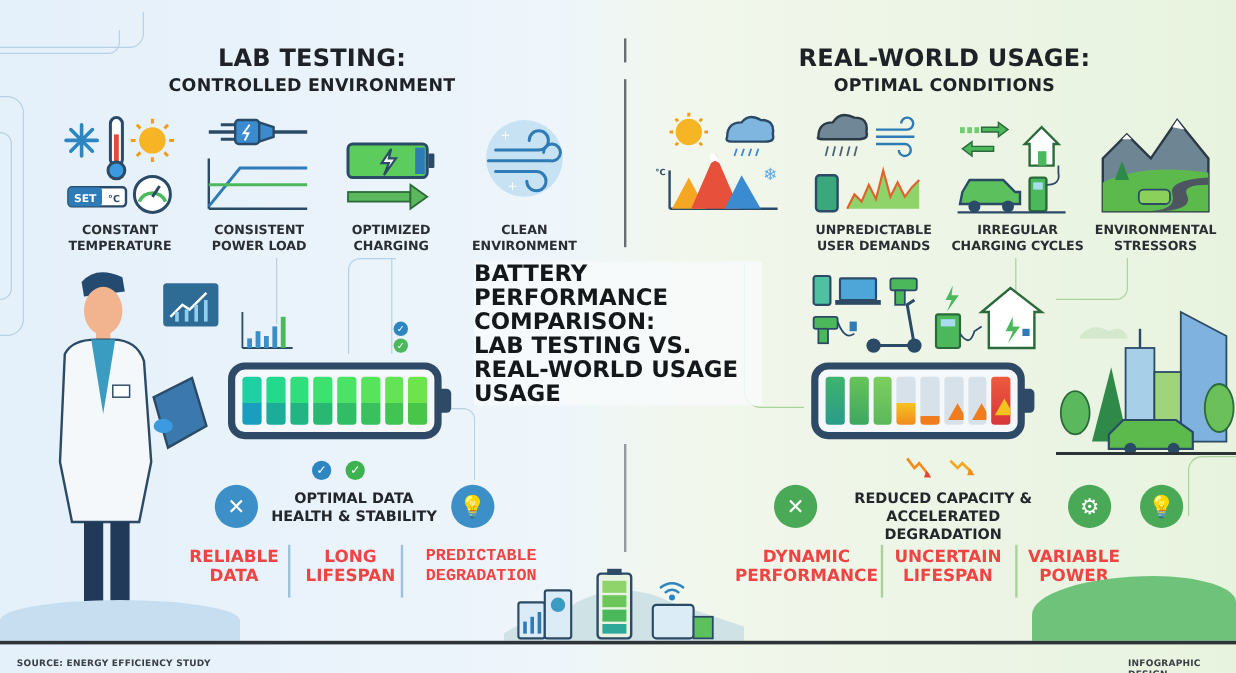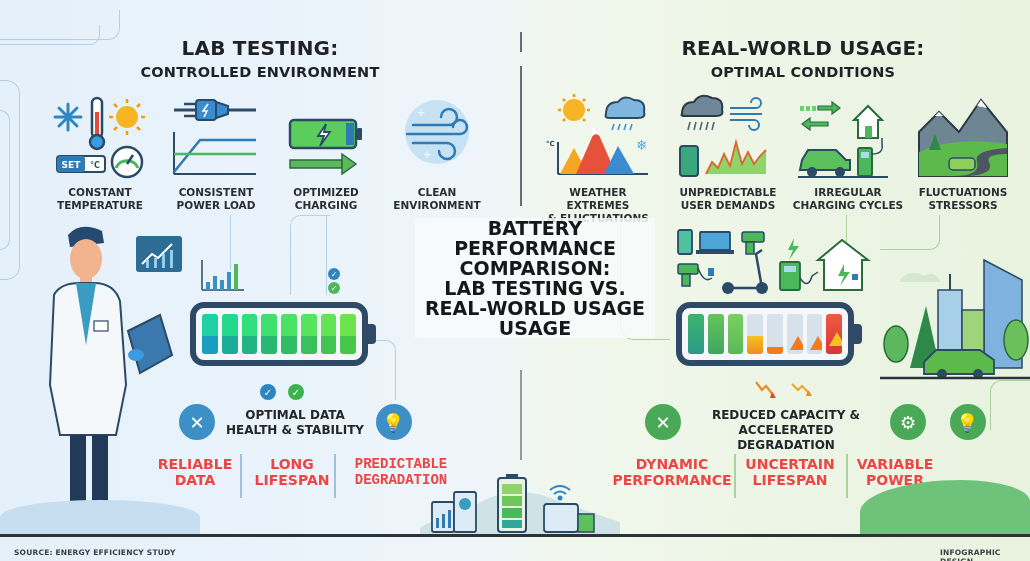--- a/index.html
+++ b/index.html
@@ -9,21 +9,21 @@
     background: linear-gradient(90deg, #e4f0fa 0%, #eef5fb 45%, #f1f7ec 55%, #e8f3df 100%);
     position: relative; color: #1f2328;
   }
   .abs { position: absolute; }
   .heading { text-align: center; font-weight: bold; color: #1e2226; letter-spacing: 0.2px; }
   .h1 { font-size: 20px; margin-top: 10px; }
   .h2 { font-size: 14.5px; margin-top: 4px; }
   .divider { position: absolute; left: 520px; top: 30px; width: 2px; height: 400px; background: #3a3f45; opacity: .75; }
   .feat { position: absolute; width: 120px; text-align: center; }
   .feat .label { font-size: 10.5px; font-weight: bold; color: #2a2e33; line-height: 13px; margin-top: 4px; }
-  .center-title { position: absolute; left: 415px; top: 218px; width: 240px; text-align: center; font-weight: bold; font-size: 19px; line-height: 20px; color: #15181b; background: rgba(248,250,251,0.85); }
+  .center-title { position: absolute; left: 395px; top: 218px; width: 240px; font-weight: bold; font-size: 19px; line-height: 20px; color: #15181b; background: rgba(248,250,251,0.85); }
   .battery { position: absolute; border: 6px solid #2e4a66; border-radius: 14px; background: #f4f8fb; padding: 6px; display: flex; gap: 4px; }
   .battery .cap { position: absolute; right: -14px; top: 30%; width: 9px; height: 40%; background: #2e4a66; border-radius: 0 4px 4px 0; }
   .cell { flex: 1; border-radius: 3px; position: relative; overflow: hidden; }
   .sub-label { position: absolute; font-size: 12px; font-weight: bold; text-align: center; color: #23272b; line-height: 15px; }
   .stat { position: absolute; font-size: 14px; font-weight: bold; text-align: center; color: #ef4444; line-height: 16px; }
   .vsep { position: absolute; width: 2px; height: 44px; }
   .round-icon { position: absolute; width: 36px; height: 36px; border-radius: 50%; display: flex; align-items: center; justify-content: center; color: #fff; font-size: 18px; }
   .footer-text { position: absolute; font-size: 7.5px; font-weight: bold; color: #3a3f44; letter-spacing: .2px; }
   .ground { position: absolute; top: 534px; height: 3px; background: #2e3338; }
   .circuit { position: absolute; border: 1.5px solid #b6d1e6; }
@@ -50,21 +50,21 @@
 
 <div class="divider" style="top:32px;height:20px;"></div>
 <div class="divider" style="top:66px;height:140px;"></div>
 <div class="divider" style="top:370px;height:90px;opacity:.5;"></div>
 
 <div class="abs heading" style="left:105px;top:26px;width:310px;">
   <div class="h1">LAB TESTING:</div>
   <div class="h2">CONTROLLED ENVIRONMENT</div>
 </div>
 
-<div class="abs heading" style="left:648px;top:26px;width:310px;">
+<div class="abs heading" style="left:632px;top:26px;width:310px;">
   <div class="h1">REAL-WORLD USAGE:</div>
   <div class="h2">OPTIMAL CONDITIONS</div>
 </div>
 
 <div class="feat" style="left:40px;top:92px;">
   <div style="position:relative;height:90px;">
     <svg width="120" height="90" viewBox="0 0 120 90">
       <g stroke="#2e86c1" stroke-width="3" stroke-linecap="round">
         <line x1="28" y1="12" x2="28" y2="38"></line>
           <line x1="15" y1="25" x2="41" y2="25"></line>
@@ -181,24 +181,20 @@
       <text x="98" y="58" font-size="14" fill="#5aa9e6">❄</text>
       <line x1="20" y1="50" x2="20" y2="82" stroke="#2b4a66" stroke-width="2"></line>
       <line x1="20" y1="82" x2="110" y2="82" stroke="#2b4a66" stroke-width="2"></line>
       <text x="8" y="54" font-size="7" font-weight="bold" fill="#2b4a66">°C</text>
       <path d="M22 82 L36 56 L50 82 Z" fill="#f5a623"></path>
       <path d="M38 82 L58 36 L78 82 Z" fill="#e7503b"></path>
       <path d="M54 36 L58 36 L62 44 L58 42 L54 44 Z" fill="#fff"></path>
       <path d="M66 82 L80 54 L96 82 Z" fill="#3a8bd0"></path>
     </svg>
   </div>
-  <div class="label">
-    <div>WEATHER EXTREMES</div>
-      <div>&amp; FLUCTUATIONS</div>
-  </div>
 </div>
 
 <div class="feat" style="left:668px;top:92px;">
   <div style="height:90px;">
     <svg width="120" height="90" viewBox="0 0 120 90">
       <path d="M14 22 Q14 10 26 10 Q32 0 44 6 Q56 6 54 18 Q56 24 48 24 L18 24 Q12 24 14 22 Z" fill="#6f8797" stroke="#2b3a46" stroke-width="2"></path>
       <g stroke="#4b6272" stroke-width="1.5">
           <line x1="22" y1="30" x2="20" y2="38"></line>
           <line x1="28" y1="30" x2="26" y2="38"></line>
           <line x1="34" y1="30" x2="32" y2="38"></line>
@@ -253,21 +249,21 @@
     <svg width="120" height="90" viewBox="0 0 120 90">
       <path d="M16 84 L16 40 L36 20 L56 40 L78 8 L104 40 L104 84 Z" fill="#6e8594" stroke="#2b3a46" stroke-width="2"></path>
       <path d="M32 24 L36 20 L40 24 Z M74 14 L78 8 L84 16 Z" fill="#fff"></path>
       <path d="M16 60 Q50 44 104 52 L104 84 L16 84 Z" fill="#5cba4c"></path>
       <path d="M104 56 Q70 58 74 70 Q78 84 50 84 L66 84 Q92 82 86 70 Q82 62 104 62 Z" fill="#4c5560"></path>
       <path d="M26 58 L32 42 L38 58 Z" fill="#2f8a4a"></path>
       <rect x="46" y="66" width="26" height="12" rx="4" fill="#8cd05c" stroke="#2b4a66" stroke-width="1.5"></rect>
     </svg>
   </div>
   <div class="label">
-    <div>FLUCTUATIONS</div>
+    <div>ENVIRONMENTAL</div>
       <div>STRESSORS</div>
   </div>
 </div>
 
 <div class="center-title">
   <div>BATTERY</div>
   <div>PERFORMANCE</div>
   <div>COMPARISON:</div>
   <div>LAB TESTING VS.</div>
   <div>REAL-WORLD USAGE</div>

